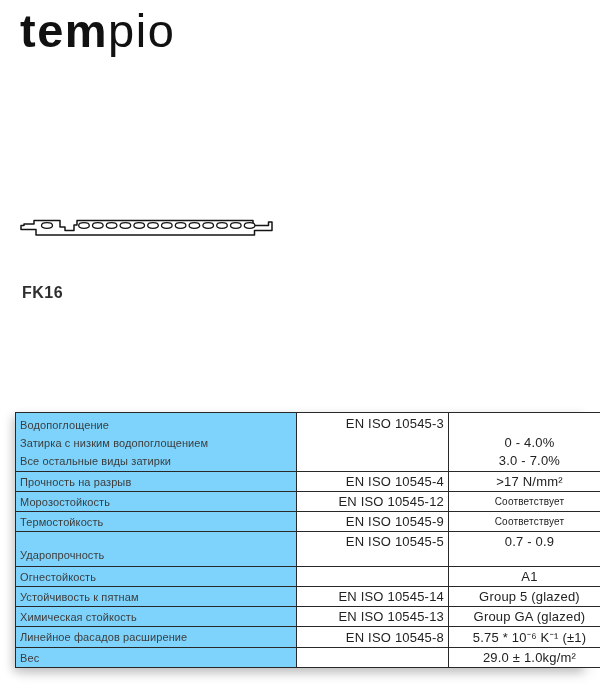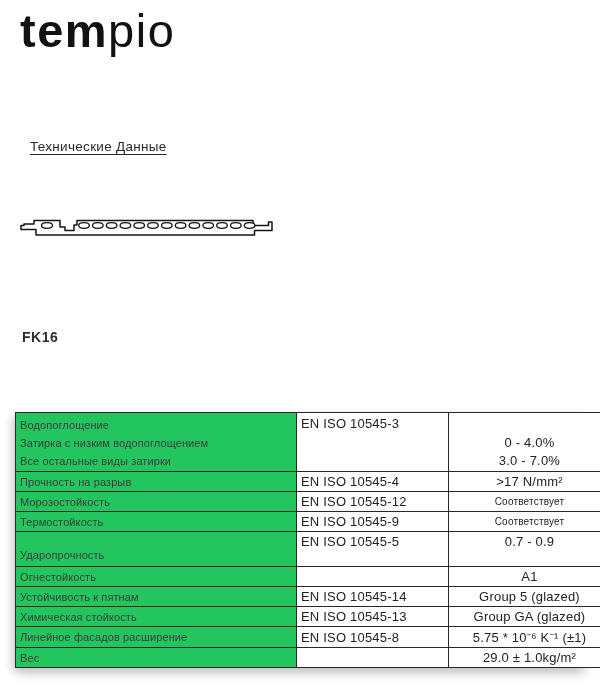--- a/index.html
+++ b/index.html
@@ -13,58 +13,57 @@
   .logo .seg-light{font-weight:400;}
   .subtitle{position:absolute;left:22px;top:60px;font-size:17px;letter-spacing:.8px;color:#1a1a1a;}
   
   .section-heading{
     position:absolute;left:30px;top:139px;font-size:13.5px;letter-spacing:.3px;color:#2a2a2a;
     text-decoration:underline;text-underline-offset:3px;
   }
   
   .drawing{position:absolute;left:16px;top:215px;}
   
-  .product-code{position:absolute;left:22px;top:284px;font-size:14px;font-weight:600;letter-spacing:.5px;color:#2f2f2f;margin-top:45px;}
+  .product-code{position:absolute;left:22px;top:284px;font-size:16px;font-weight:600;letter-spacing:.5px;color:#2f2f2f;}
   .product-desc{position:absolute;left:22px;top:303px;font-size:11px;letter-spacing:.2px;color:#8a8a8a;}
   
   .spec-table-wrap{
     position:absolute;left:15px;top:412px;width:570px;
     box-shadow:-3px 4px 9px rgba(0,0,0,.18), 3px 6px 12px rgba(0,0,0,.10);
     background:#fff;
   }
   table.spec{border-collapse:collapse;table-layout:fixed;width:570px;background:#fff;}
   table.spec{border:1.5px solid #1c1c1c;}
   table.spec td{
     border-top:1.5px solid #282828;border-bottom:1.5px solid #282828;
     border-left:1px solid #282828;border-right:1px solid #282828;
     height:17px;padding:1px 4px;vertical-align:middle;overflow:hidden;
   }
   td.col-label{
-    width:272px;background:#22c55e;font-size:11px;color:#3d3d3d;
+    width:272px;background:#7dd3fc;font-size:11px;color:#3d3d3d;
     text-align:left;padding-left:20px;letter-spacing:.1px;margin-left:46px;
   }
-  td.col-standard{width:143px;font-size:13px;color:#222;text-align:left;letter-spacing:.2px;}
+  td.col-standard{width:143px;font-size:13px;color:#222;text-align:right;letter-spacing:.2px;}
   td.col-value{width:153px;font-size:13px;color:#222;text-align:center;letter-spacing:.2px;}
   td.col-value.value-small{font-size:10px;}
   tr.row-multi td{vertical-align:top;padding-top:3px;height:auto;}
   tr.row-multi .line{line-height:18px;white-space:nowrap;}
   tr.row-impact td{height:28px;}
   tr.row-impact td.col-standard, tr.row-impact td.col-value{vertical-align:top;padding-top:2px;}
   tr.row-impact td.col-label{vertical-align:bottom;padding-bottom:5px;}
 </style>
 </head>
 <body>
 
 <div class="page">
 
   <div class="logo">
     <span class="seg-bold">tem</span><span class="seg-light">pio</span>
   </div>
 
-  <div class="section-heading">Технические Данные</div>
 
   <svg class="drawing" width="262" height="30" viewBox="0 0 262 30">
     <g fill="#ffffff" stroke="#141414" stroke-width="1.5" stroke-linejoin="round">
       <path d="M8,9 H18 V5.5 H44 V12 H49 V15.5 H58 V10 H61 V5.5 H237 V10.5 H252.5 V7 H256 V15.5 H238.5 V20 H20 V14.5 H5 V10.5 H8 Z"></path>
     </g>
     <g fill="#ffffff" stroke="#141414" stroke-width="1.3">
       <ellipse cx="31" cy="10.5" rx="5.5" ry="2.8"></ellipse>
       <ellipse cx="68" cy="10.5" rx="5.3" ry="2.8"></ellipse>
       <ellipse cx="81.8" cy="10.5" rx="5.3" ry="2.8"></ellipse>
       <ellipse cx="95.6" cy="10.5" rx="5.3" ry="2.8"></ellipse>

